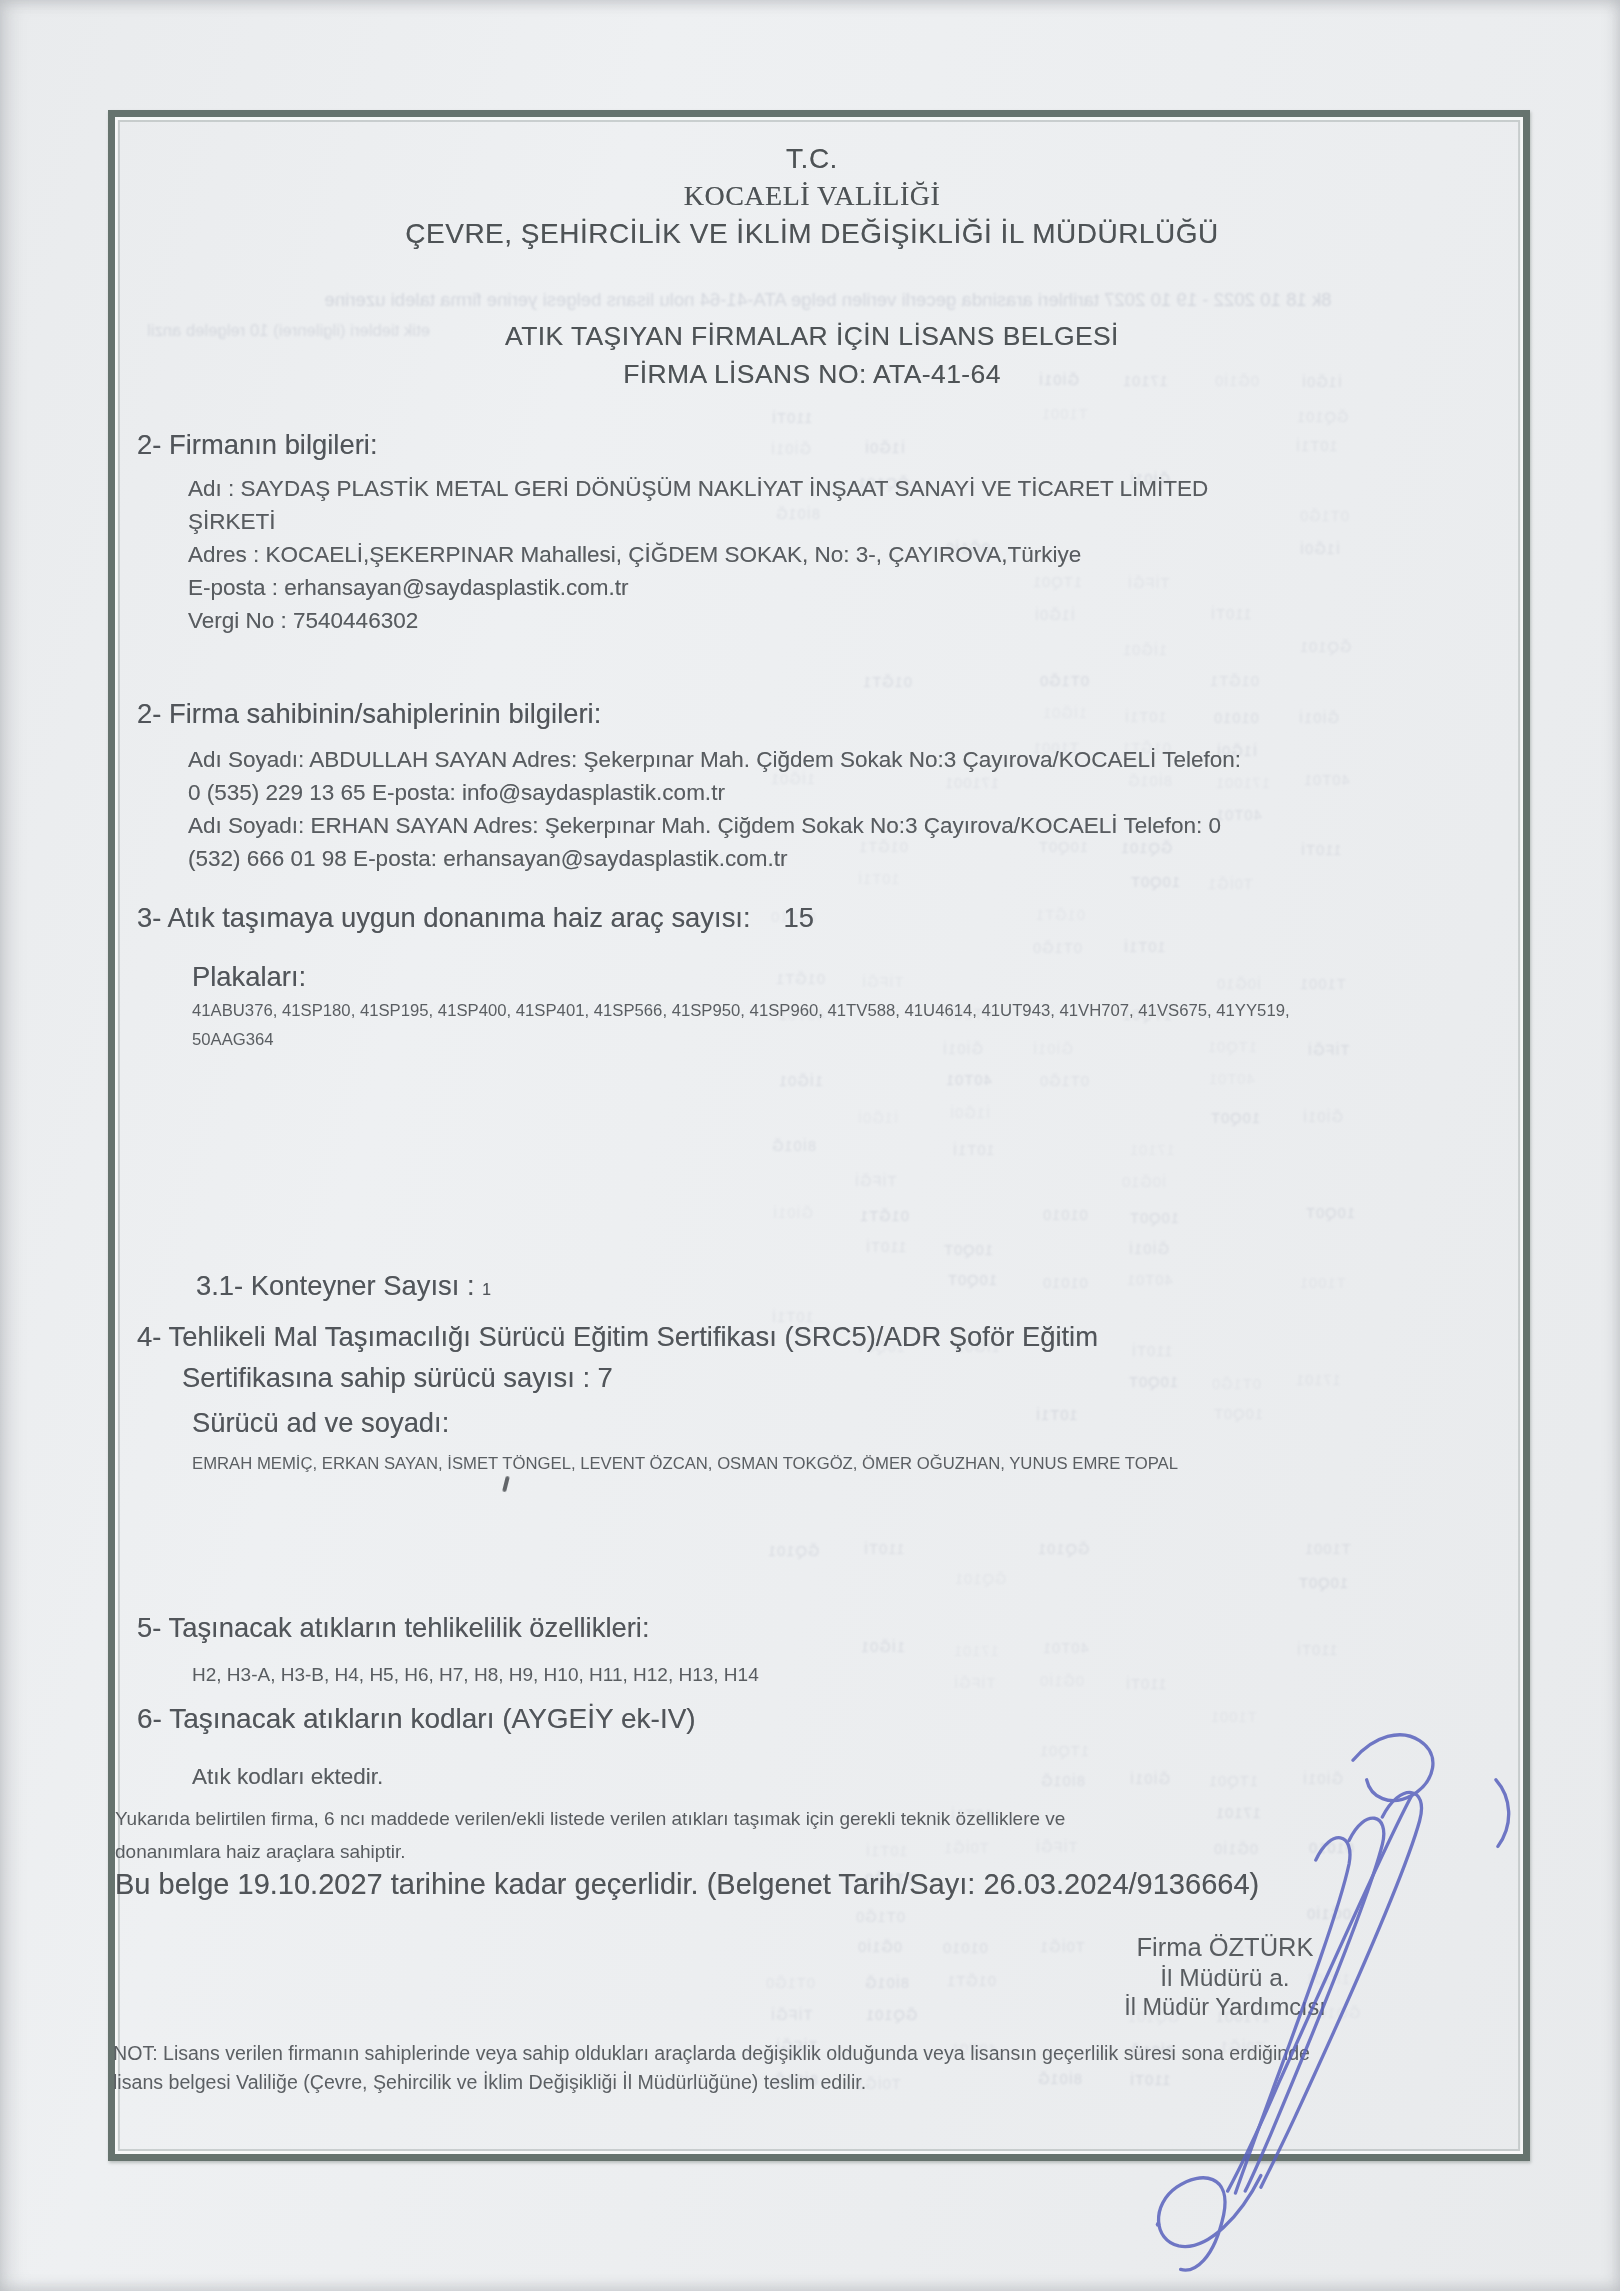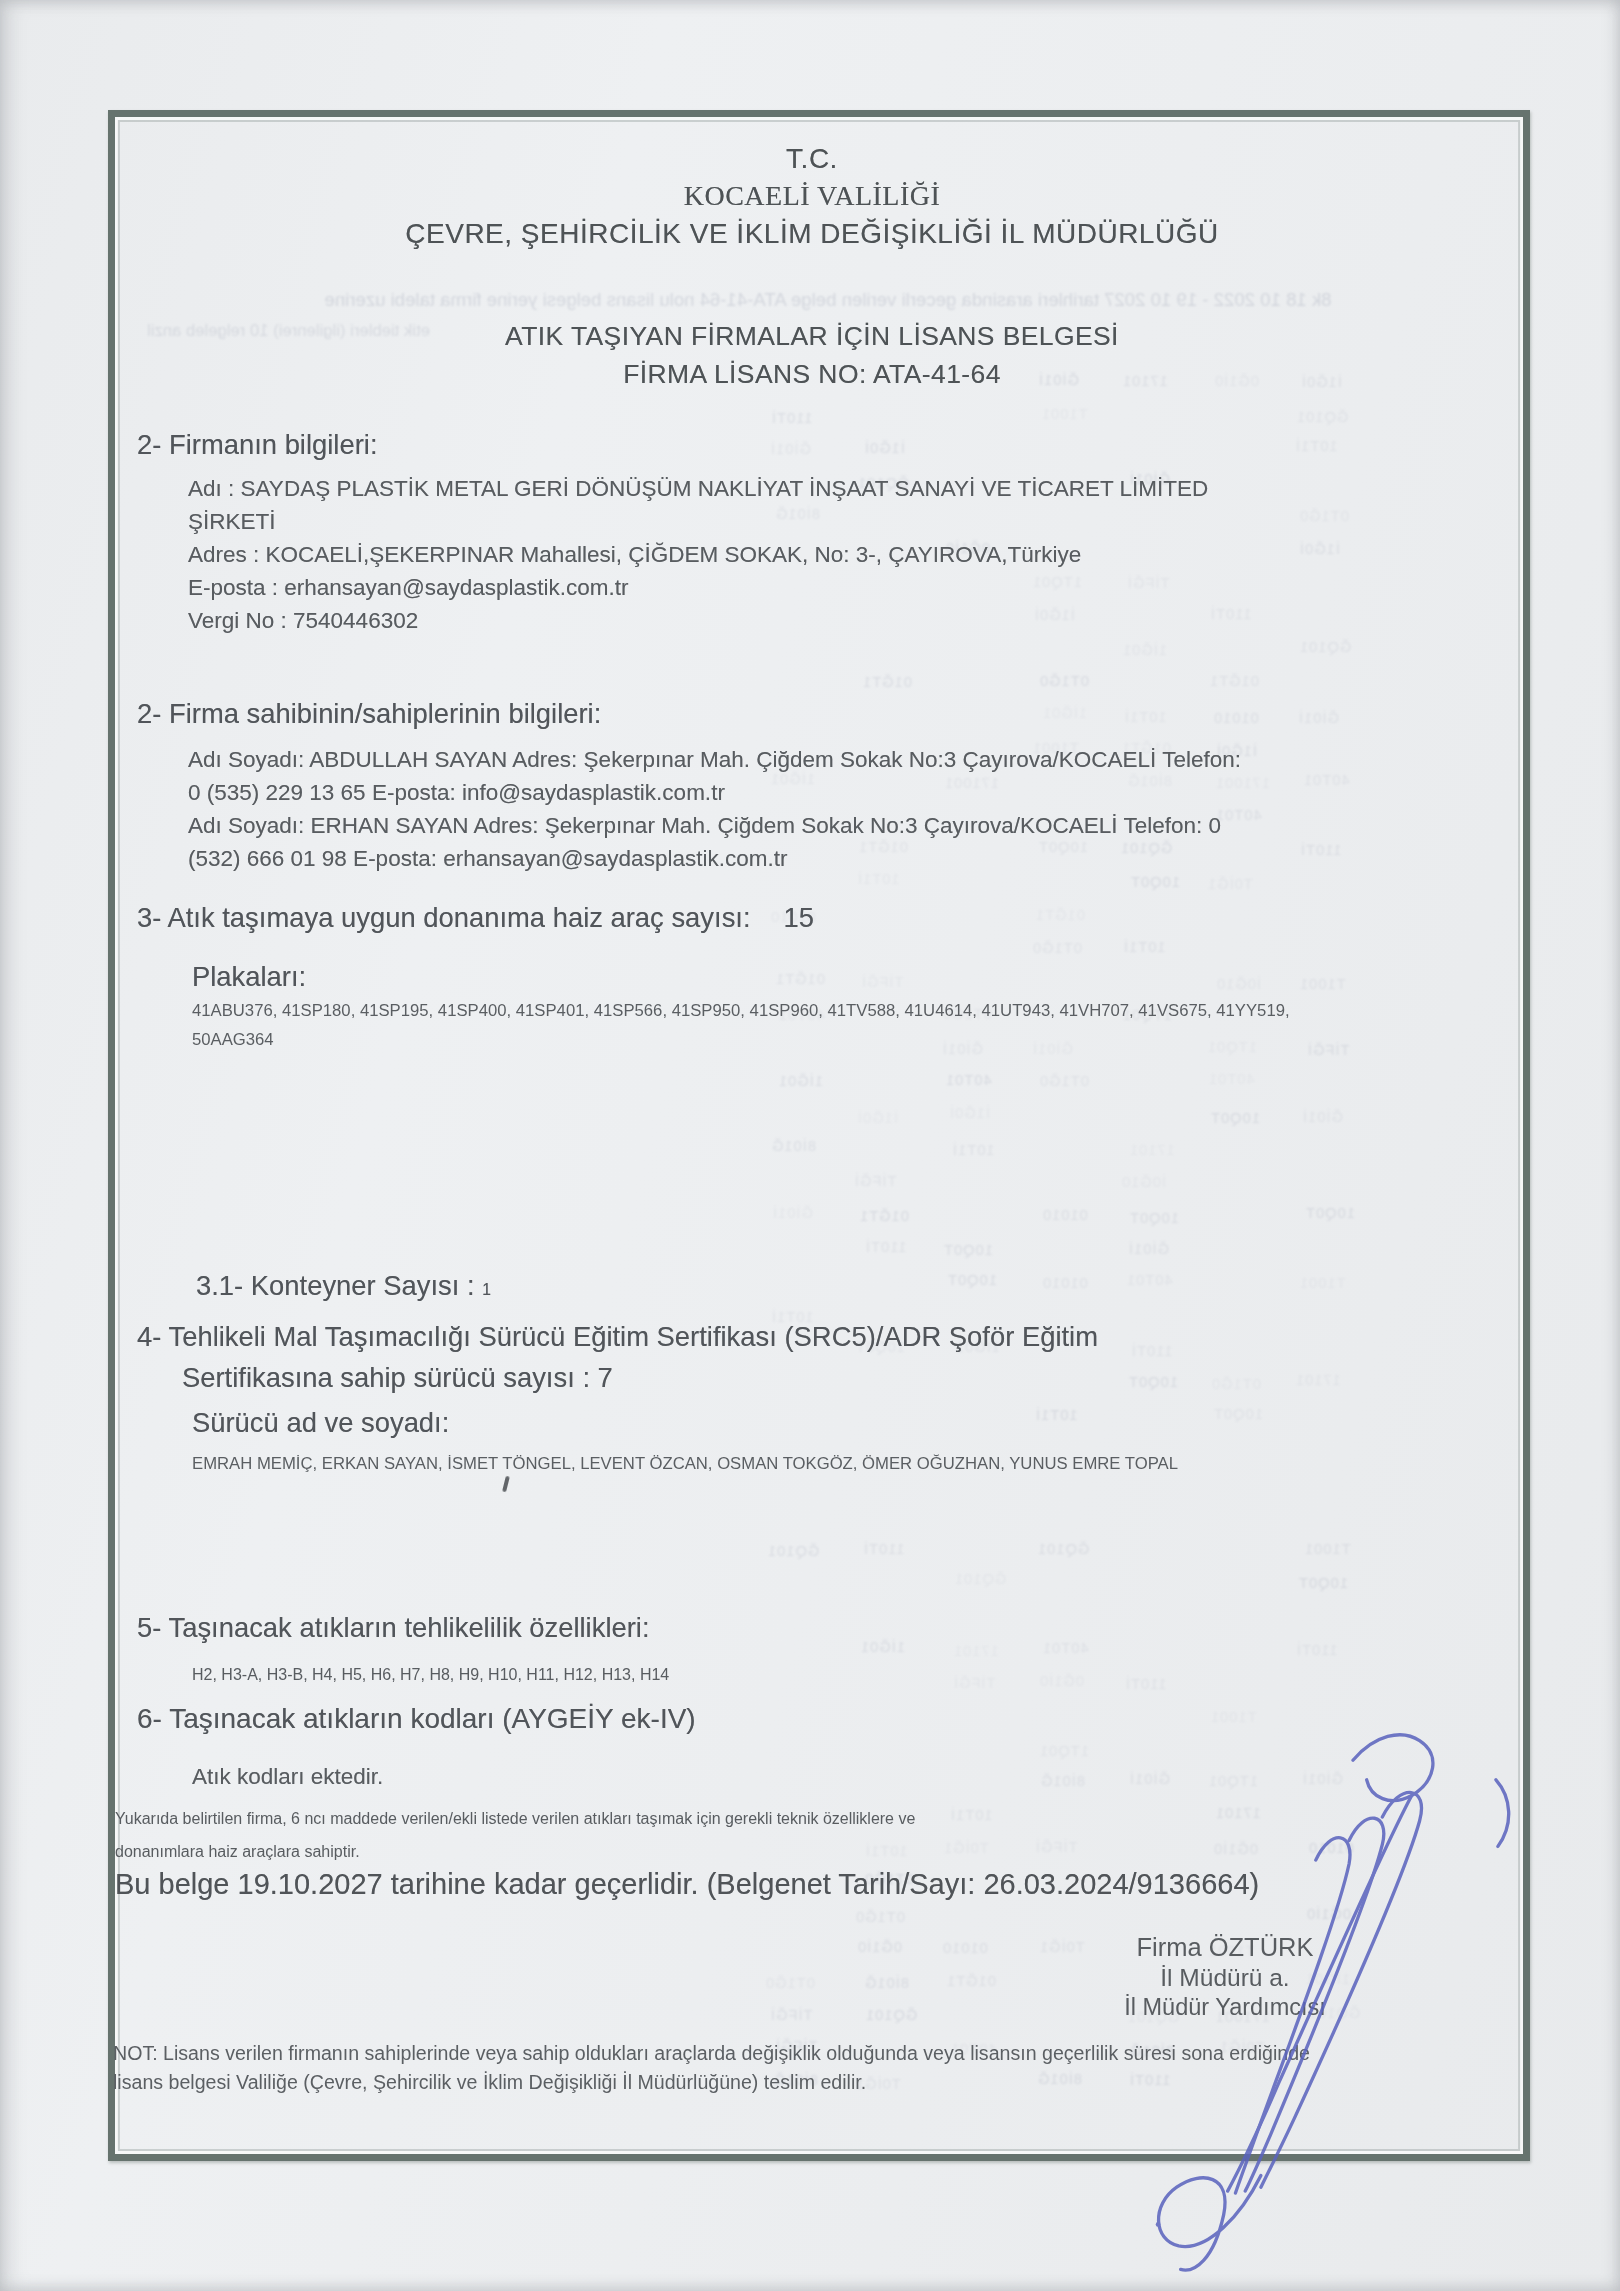--- a/index.html
+++ b/index.html
@@ -28,21 +28,21 @@
                1px 2px 2.9px rgba(90,100,95,.35);
     background:transparent;z-index:2;
   }
   .ctr{left:108px;width:1408px;text-align:center;z-index:4;}
   .ink{color:#4e5356;}
   .t-head{font-size:28px;letter-spacing:0.5px;text-shadow:0 0 0.6px rgba(78,83,86,.55);}
   .t-title{font-size:26.5px;letter-spacing:0.4px;text-shadow:0 0 0.6px rgba(78,83,86,.5);}
   .sec-h{font-size:27.4px;color:#51555a;text-shadow:0 0 0.6px rgba(80,85,90,.5);z-index:4;}
   .body-t{font-size:22.5px;line-height:33px;color:#585c60;z-index:4;text-shadow:0 0 0.5px rgba(88,92,96,.4);}
   .small-t{font-size:16.7px;line-height:29px;color:#5a5e62;z-index:4;}
-  .stmt{font-size:16px;line-height:33px;color:#585c60;z-index:4;}
+  .stmt{font-size:19px;line-height:33px;color:#585c60;z-index:4;}
   .foot{font-size:19.6px;line-height:29px;color:#5b5f63;z-index:4;}
   .validity{font-size:29px;color:#505458;z-index:4;text-shadow:0 0 0.6px rgba(80,84,88,.5);}
   .sig-t{z-index:4;text-align:center;color:#585c60;}
   .num-small{font-size:15.7px;}
   .gap15{display:inline-block;margin-left:33px;}
   
   #bleed{left:0;top:0;width:1620px;height:2292px;z-index:1;pointer-events:none;}
   .bleed-tok{
     position:absolute;font-size:14.7px;letter-spacing:1px;color:#8d93a8;
     transform:scaleX(-1);filter:blur(0.8px);white-space:nowrap;

